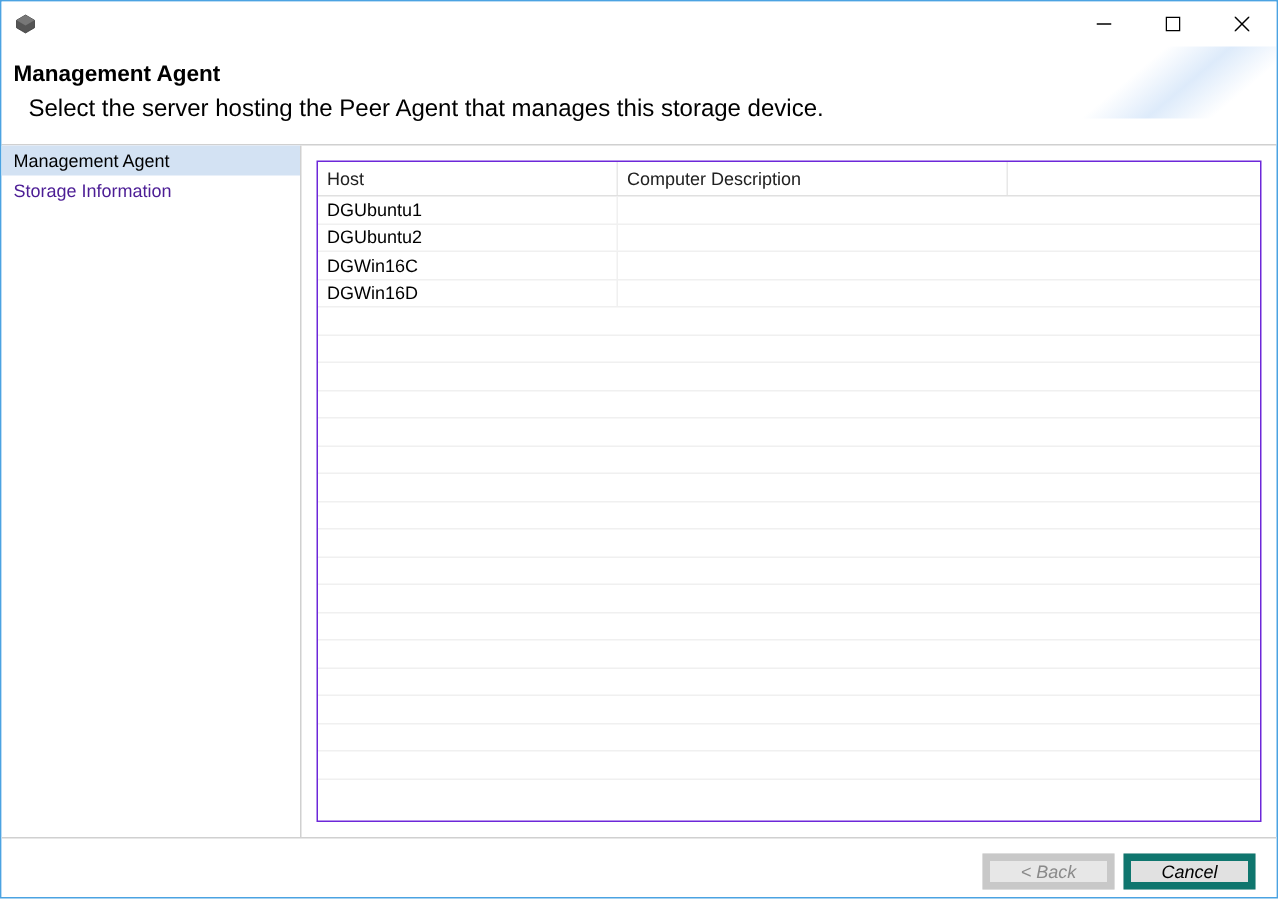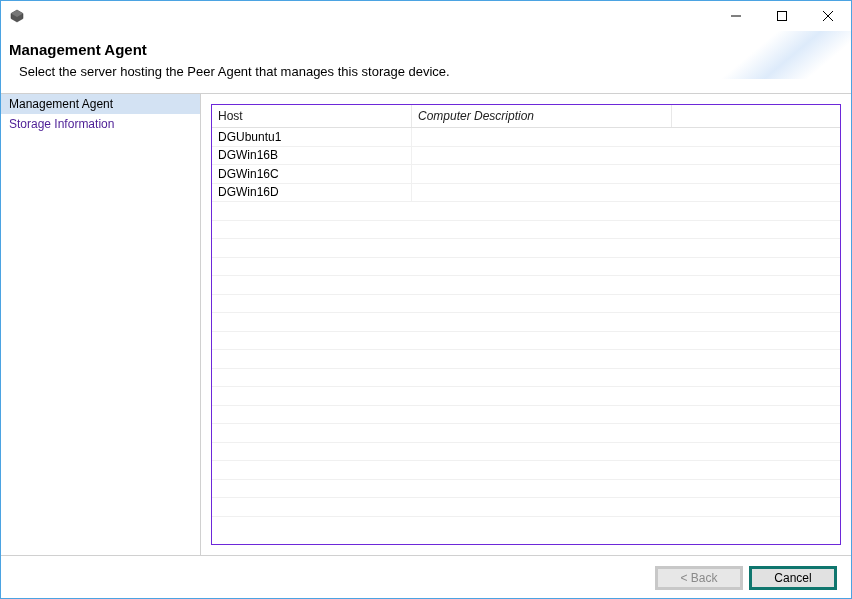--- a/index.html
+++ b/index.html
@@ -52,21 +52,21 @@
       position: relative;
       background: #ffffff;
     }
     .header-title {
       font-size: 15px;
       font-weight: bold;
       color: #000;
       margin-bottom: 6px;
     }
     .header-subtitle {
-      font-size: 13px;
+      font-size: 16px;
       color: #000;
       padding-left: 10px;
     }
     .header-gradient {
       position: absolute;
       right: 0;
       top: 0;
       width: 160px;
       height: 48px;
       background: linear-gradient(140deg, rgba(255,255,255,0) 40%, rgba(180,210,245,0.45) 60%, rgba(255,255,255,0) 80%);
@@ -114,21 +114,21 @@
       background: #ffffff;
     }
     .table-header-cell {
       padding: 4px 6px;
       font-size: 12px;
       color: #202020;
       border-right: 1px solid #e8e8e8;
       text-align: left;
     }
     .col-host { width: 200px; }
-    .col-desc { width: 260px; font-style: italic; }
+    .col-desc { width: 260px; }
     .col-extra { flex: 1; border-right: none; }
     .table-body {
       flex: 1;
       overflow: auto;
     }
     .table-row {
       display: flex;
       height: 18.5px;
       border-bottom: 1px solid #f0f0f0;
       align-items: flex-end;
@@ -146,26 +146,27 @@
       border-top: 1px solid #d0d0d0;
       padding: 10px 14px;
       display: flex;
       justify-content: flex-end;
       gap: 6px;
       background: #ffffff;
     }
     .btn {
       width: 88px;
       height: 24px;
-      border: 3px solid #0f766e;
+      border: 5px solid #0f766e;
       background: #e1e1e1;
       font-size: 12px;
       color: #000;
       cursor: pointer;
       font-family: inherit;
+      font-style: italic;
     }
     .btn:disabled {
       color: #8a8a8a;
       background: #e7e7e7;
       border-color: #c8c8c8;
       cursor: default;
     }
   </style>
 </head>
 <body>
@@ -217,21 +218,21 @@
         <div class="table-header-cell col-desc">Computer Description</div>
         <div class="table-header-cell col-extra"></div>
       </div>
       <div class="table-body" id="table-body">
           <div class="table-row">
             <div class="table-cell col-host">DGUbuntu1</div>
             <div class="table-cell col-desc"></div>
             <div class="table-cell col-extra"></div>
           </div>
           <div class="table-row">
-            <div class="table-cell col-host">DGWin16B</div>
+            <div class="table-cell col-host">DGUbuntu2</div>
             <div class="table-cell col-desc"></div>
             <div class="table-cell col-extra"></div>
           </div>
           <div class="table-row">
             <div class="table-cell col-host">DGWin16C</div>
             <div class="table-cell col-desc"></div>
             <div class="table-cell col-extra"></div>
           </div>
           <div class="table-row">
             <div class="table-cell col-host">DGWin16D</div>

